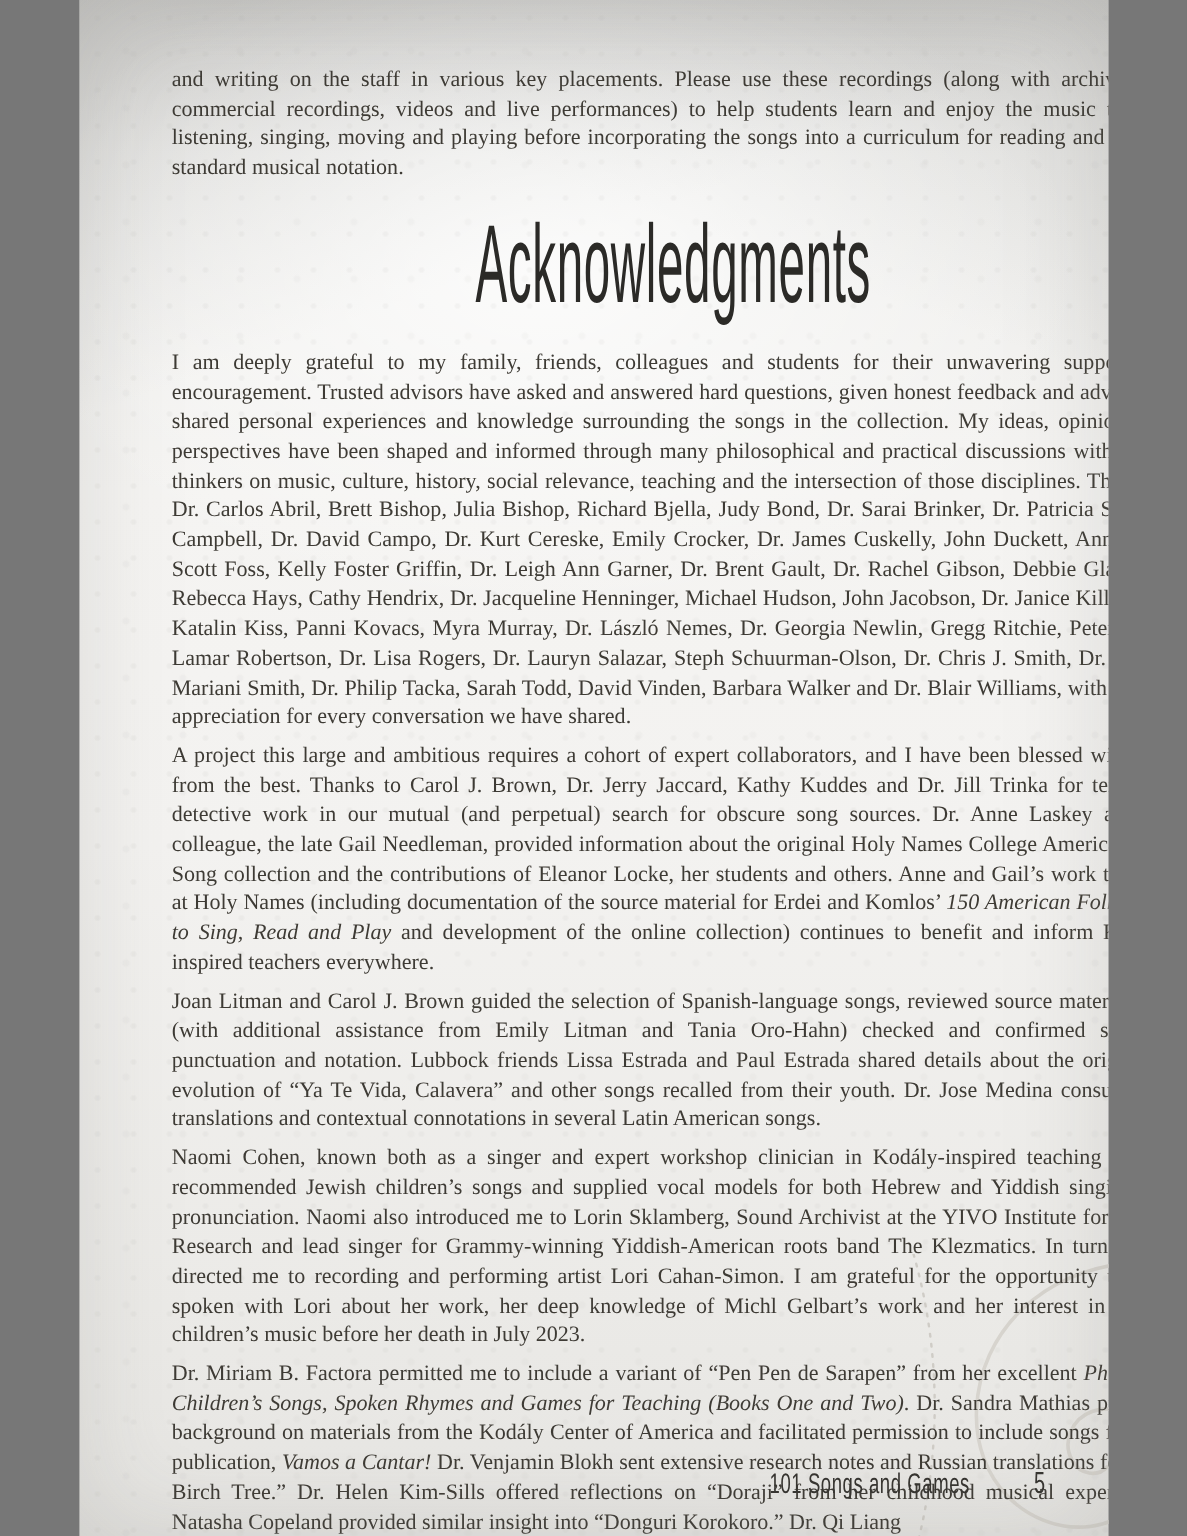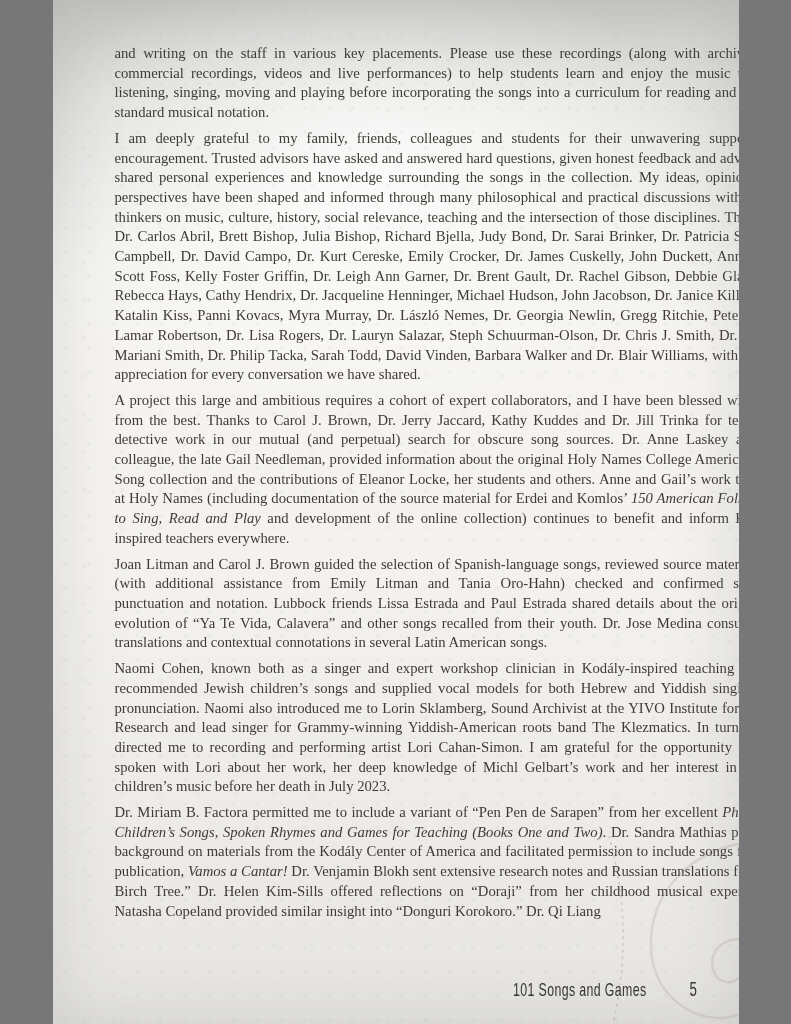--- a/index.html
+++ b/index.html
@@ -84,20 +84,23 @@
 <div class="page">
 
   <svg class="flourish" width="170" height="230" viewBox="0 0 170 230" aria-hidden="true">
     <path d="M 160 6 C 100 10, 58 52, 56 104 C 54 152, 90 184, 128 182 C 158 180, 176 156, 172 132 C 168 110, 149 99, 133 105 C 119 110, 113 126, 120 138 C 125 147, 137 149, 143 142" fill="none" stroke="#d7d4ce" stroke-width="2.4" stroke-linecap="round"></path>
     <path d="M 14 0 C 34 70, 34 150, 6 228" fill="none" stroke="#cfccc6" stroke-width="1.6" stroke-dasharray="1.8 5" stroke-linecap="round"></path>
   </svg>
 
   <div class="content">
     <p class="body-para">and writing on the staff in various key placements. Please use these recordings (along with archival and commercial recordings, videos and live performances) to help students learn and enjoy the music through listening, singing, moving and playing before incorporating the songs into a curriculum for reading and writing standard musical notation.</p>
 
+    <div class="title-wrap">
+      <span class="title">Acknowledgments</span>
+    </div>
 
     <div id="paras">
         <p class="body-para"><span>I am deeply grateful to my family, friends, colleagues and students for their unwavering support and encouragement. Trusted advisors have asked and answered hard questions, given honest feedback and advice and shared personal experiences and knowledge surrounding the songs in the collection. My ideas, opinions and perspectives have been shaped and informed through many philosophical and practical discussions with expert thinkers on music, culture, history, social relevance, teaching and the intersection of those disciplines. Thanks to Dr. Carlos Abril, Brett Bishop, Julia Bishop, Richard Bjella, Judy Bond, Dr. Sarai Brinker, Dr. Patricia Sheehan Campbell, Dr. David Campo, Dr. Kurt Cereske, Emily Crocker, Dr. James Cuskelly, John Duckett, Ann Eisen, Scott Foss, Kelly Foster Griffin, Dr. Leigh Ann Garner, Dr. Brent Gault,  Dr. Rachel Gibson, Debbie Glaze, Dr. Rebecca Hays, Cathy Hendrix, Dr. Jacqueline Henninger, Michael Hudson, John Jacobson, Dr. Janice Killian, Dr. Katalin Kiss, Panni Kovacs, Myra Murray, Dr. László Nemes, Dr. Georgia Newlin, Gregg Ritchie, Peter Robb, Lamar Robertson, Dr. Lisa Rogers, Dr. Lauryn Salazar, Steph Schuurman-Olson,  Dr. Chris J. Smith, Dr. Angela Mariani Smith, Dr. Philip Tacka, Sarah Todd, David Vinden, Barbara Walker and Dr. Blair Williams, with sincere appreciation for every conversation we have shared.</span></p>
         <p class="body-para"><span>A project this large and ambitious requires a cohort of expert collaborators, and I have been blessed with help from the best. Thanks to Carol J. Brown, Dr. Jerry Jaccard, Kathy Kuddes and Dr. Jill Trinka for tenacious detective work in our mutual (and perpetual) search for obscure song sources. Dr. Anne Laskey and her colleague, the late Gail Needleman, provided information about the original Holy Names College American Folk Song collection and the contributions of Eleanor Locke, her students and others. Anne and Gail’s work together at Holy Names (including documentation of the source material for Erdei and Komlos’ </span><span class="italic">150 American Folk Songs to Sing, Read and Play</span><span> and development of the online collection) continues to benefit and inform Kodály-inspired teachers everywhere.</span></p>
         <p class="body-para"><span>Joan Litman and Carol J. Brown guided the selection of Spanish-language songs, reviewed source material, and (with additional assistance from Emily Litman and Tania Oro-Hahn) checked and confirmed spelling, punctuation and notation. Lubbock friends Lissa Estrada and Paul Estrada shared details about the origin and evolution of “Ya Te Vida, Calavera” and other songs recalled from their youth. Dr. Jose Medina consulted on translations and contextual connotations in several Latin American songs.</span></p>
         <p class="body-para"><span>Naomi Cohen, known both as a singer and expert workshop clinician in Kodály-inspired teaching circles, recommended Jewish children’s songs and supplied vocal models for both Hebrew and Yiddish singing and pronunciation. Naomi also introduced me to Lorin Sklamberg, Sound Archivist at the YIVO Institute for Jewish Research and lead singer for Grammy-winning Yiddish-American roots band The Klezmatics. In turn, Loren directed me to recording and performing artist Lori Cahan-Simon. I am grateful for the opportunity to have spoken with Lori about her work, her deep knowledge of Michl Gelbart’s work and her interest in Jewish children’s music before her death in July 2023.</span></p>
         <p class="body-para"><span>Dr. Miriam B. Factora permitted me to include a variant of “Pen Pen de Sarapen” from her excellent </span><span class="italic">Philippine Children’s Songs, Spoken Rhymes and Games for Teaching (Books One and Two)</span><span>. Dr. Sandra Mathias provided background on materials from the Kodály Center of America and facilitated permission to include songs from its publication, </span><span class="italic">Vamos a Cantar!</span><span> Dr. Venjamin Blokh sent extensive research notes and Russian translations for “The Birch Tree.” Dr. Helen Kim-Sills offered reflections on “Doraji” from her childhood musical experiences; Natasha Copeland provided similar insight into “Donguri Korokoro.” Dr. Qi Liang</span></p>
       </div>
   </div>
 

